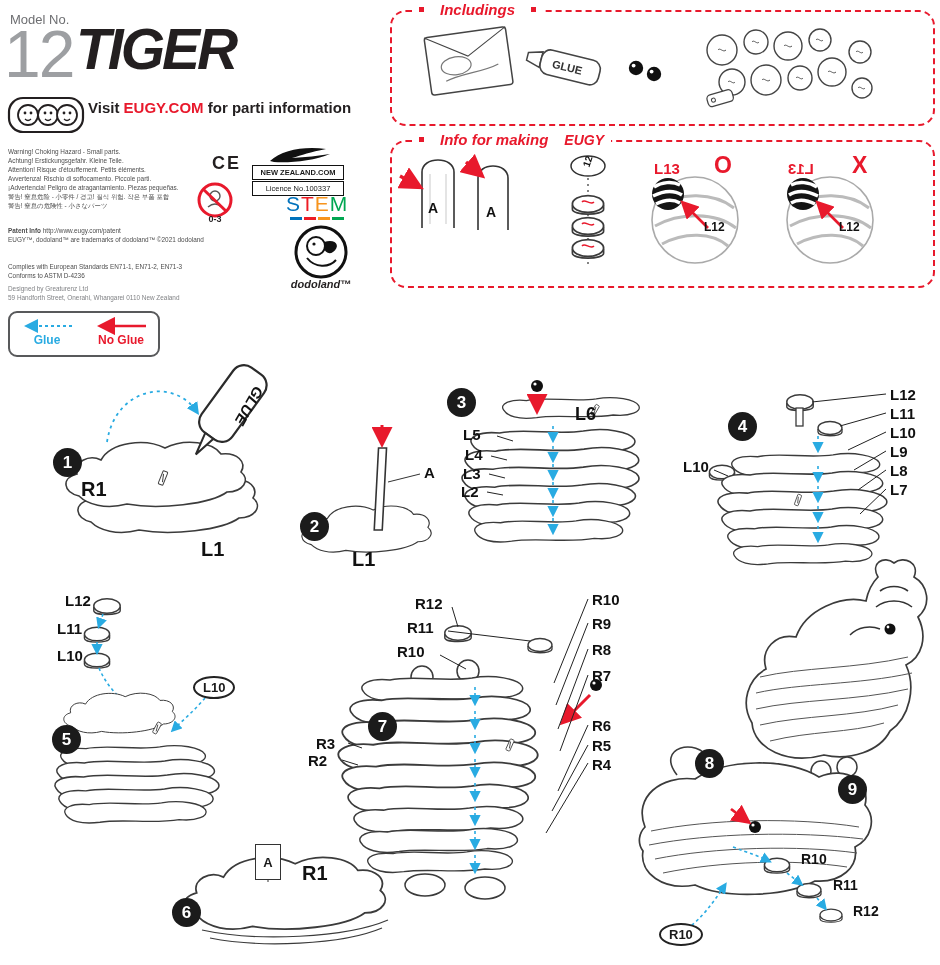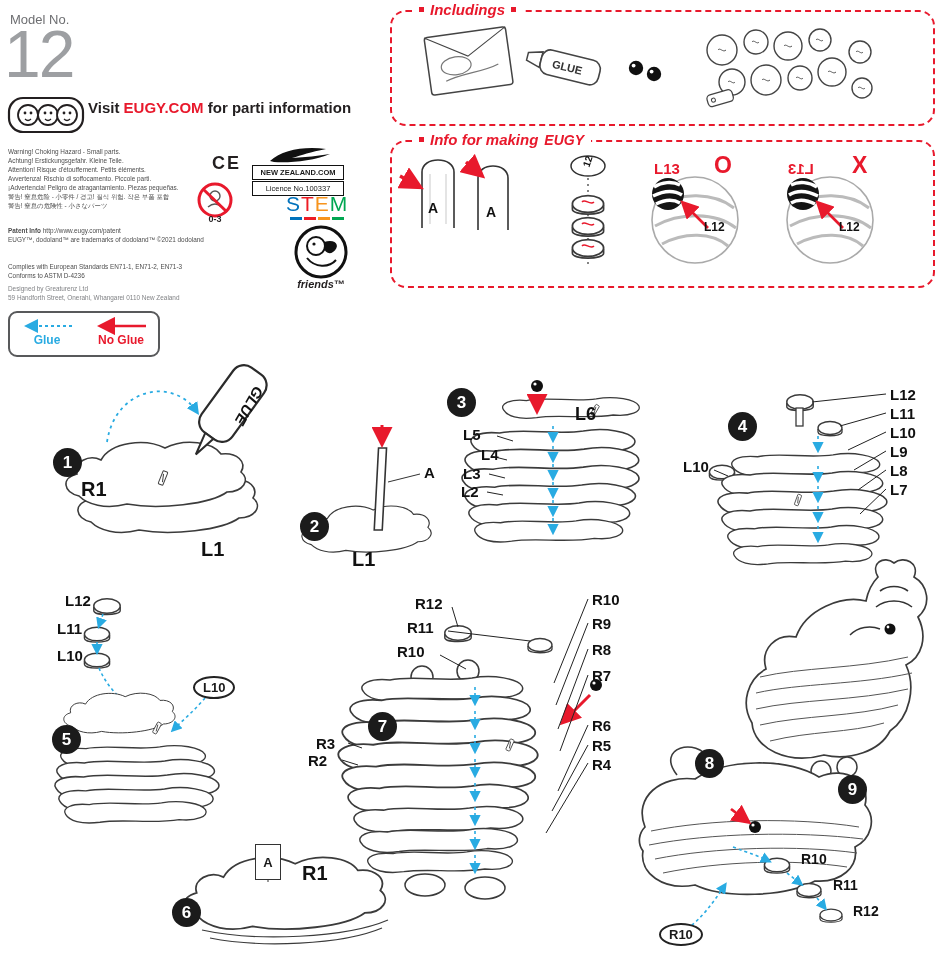--- a/index.html
+++ b/index.html
@@ -7,21 +7,21 @@
   .sheet{position:relative;width:940px;height:965px;background:#fff;overflow:hidden}
   .abs{position:absolute}
   .badge{position:absolute;width:29px;height:29px;border-radius:50%;background:#1b1b1b;color:#fff;
          font-size:17px;font-weight:bold;display:flex;align-items:center;justify-content:center}
   .plabel{position:absolute;font-weight:bold;color:#111;font-size:15px;white-space:nowrap}
   .plabel.big{font-size:20px}
   .oval{position:absolute;border:2px solid #222;border-radius:50%;padding:2px 8px;font-weight:bold;
         font-size:13px;background:#fff;white-space:nowrap}
   .box-red{position:absolute;border:2.6px dashed #e8192c;border-radius:16px;background:#fff}
   .box-title{position:absolute;top:-11px;left:20px;background:#fff;padding:0 7px;color:#e8192c;
-             font-style:italic;font-weight:bold;font-size:15px;display:flex;align-items:center;gap:6px;white-space:nowrap}
+             font-style:italic;font-weight:bold;font-size:15px;display:flex;align-items:center;gap:16px;white-space:nowrap}
   .sq{width:5px;height:5px;background:#e8192c;display:inline-block}
   .model-label{position:absolute;left:10px;top:12px;font-size:13px;color:#6d6e71}
   .model-no{position:absolute;left:4px;top:16px;font-size:66px;color:#9d9fa2;letter-spacing:-2px}
   .sheet-title{position:absolute;left:76px;top:16px;font-size:57px;font-weight:bold;font-style:italic;
                color:#231f20;letter-spacing:-3px}
   .visit{position:absolute;left:88px;top:99px;font-size:15px;font-weight:bold;color:#231f20;line-height:1.25}
   .red{color:#e8192c}
   .brand{color:#e8192c;font-style:italic;font-weight:bold}
   .warnings{position:absolute;left:8px;top:148px;width:190px;font-size:6.4px;color:#4d4d4d;line-height:1.4}
   .fineprint{position:absolute;font-size:6.4px;color:#4d4d4d;line-height:1.45}
@@ -72,20 +72,21 @@
       <path d="M-15,2 C-5,-3 6,-4 14,1" stroke="#fff" stroke-width="3.5" fill="none"></path>
       <path d="M-12,10 C-4,6 5,5 12,9" stroke="#fff" stroke-width="3.5" fill="none"></path>
     </g>
   </defs>
 </svg>
 
 <div class="sheet">
 
   <div class="model-label">Model No.</div>
   <div class="model-no">12</div>
+  <div class="sheet-title">TIGER</div>
 
   <svg class="abs" style="left:8px;top:94px" width="76" height="40">
     <rect x="1" y="4" width="74" height="34" rx="14" fill="#fff" stroke="#231f20" stroke-width="2.2"></rect>
     <circle cx="20" cy="21" r="10" fill="#fff" stroke="#231f20" stroke-width="1.8"></circle>
     <circle cx="40" cy="21" r="10" fill="#fff" stroke="#231f20" stroke-width="1.8"></circle>
     <circle cx="59" cy="21" r="10" fill="#fff" stroke="#231f20" stroke-width="1.8"></circle>
     <circle cx="17" cy="19" r="1.4" fill="#231f20"></circle>
       <circle cx="23" cy="19" r="1.4" fill="#231f20"></circle>
     <circle cx="37" cy="19" r="1.4" fill="#231f20"></circle>
       <circle cx="43" cy="19" r="1.4" fill="#231f20"></circle>
@@ -139,21 +140,21 @@
   </div>
 
   <div class="dodo">
     <svg width="64" height="56">
       <circle cx="32" cy="28" r="25" fill="#fff" stroke="#111" stroke-width="3"></circle>
       <circle cx="27" cy="22" r="9" fill="#fff" stroke="#111" stroke-width="2"></circle>
       <circle cx="25" cy="20" r="1.6" fill="#111"></circle>
       <path d="M35,18 C47,14 52,22 44,28 C40,31 36,28 35,24 Z" fill="#111"></path>
       <path d="M18,34 C26,44 40,44 47,36" fill="none" stroke="#111" stroke-width="2"></path>
     </svg>
-    <div class="nm">friends™</div>
+    <div class="nm">dodoland™</div>
   </div>
 
   <div class="fineprint" style="left:8px;top:226px;width:230px">
     <div><b>Patent Info </b><span>http://www.eugy.com/patent</span></div>
     <div>EUGY™, dodoland™ are trademarks of dodoland™ ©2021 dodoland</div>
   </div>
   <div class="fineprint" style="left:8px;top:262px;width:230px">
     <div>Complies with European Standards EN71-1, EN71-2, EN71-3</div>
     <div>Conforms to ASTM D-4236</div>
   </div>
@@ -323,21 +324,21 @@
         <line x1="52" y1="58" x2="68" y2="63"></line>
           <line x1="46" y1="78" x2="62" y2="82"></line>
         <line x1="44" y1="96" x2="60" y2="100"></line>
           <line x1="42" y1="114" x2="58" y2="117"></line>
       </g>
       <use href="#hatch" transform="translate(150,32) rotate(30) scale(0.8)"></use>
     </svg>
     <div class="badge" style="left:2px;top:10px">3</div>
     <span class="plabel big" style="left:130px;top:26px;font-size:18px">L6</span>
     <span class="plabel" style="left:18px;top:48px">L5</span>
-    <span class="plabel" style="left:36px;top:68px">L4</span>
+    <span class="plabel" style="left:20px;top:68px">L4</span>
     <span class="plabel" style="left:18px;top:87px">L3</span>
     <span class="plabel" style="left:16px;top:105px">L2</span>
   </div>
 
   <div class="abs" style="left:678px;top:378px;width:262px;height:210px">
     <svg width="262" height="210">
       <use href="#disc" transform="translate(122,24) scale(1.1)"></use>
       <rect x="118" y="30" width="7" height="18" fill="#fff" stroke="#3b3b3b" stroke-width="1.3"></rect>
       <use href="#disc" transform="translate(152,50) scale(1.0)"></use>
       <use href="#disc" transform="translate(44,94) scale(1.05)"></use>

